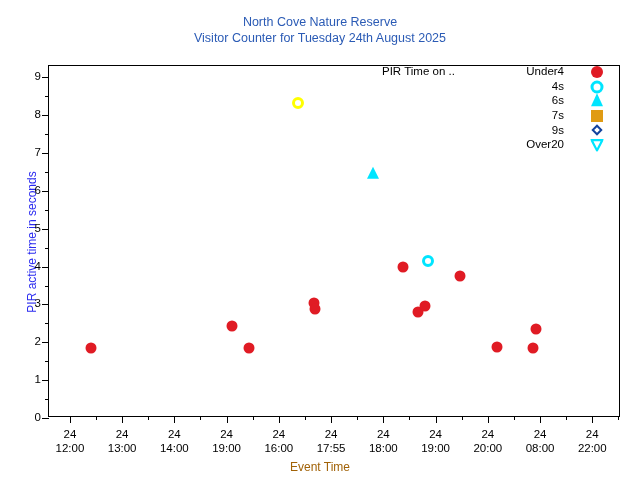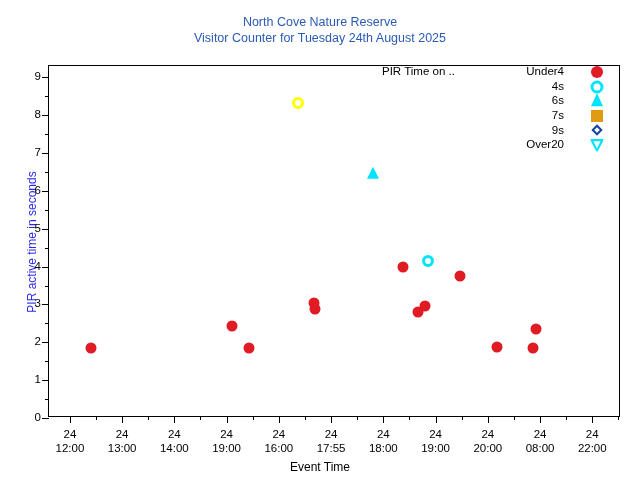--- a/index.html
+++ b/index.html
@@ -16,21 +16,21 @@
   .title-block{
     position:absolute;left:0;top:14px;width:640px;
     text-align:center;color:#2b5bb5;
     font-size:12.5px;line-height:16px;
   }
   .title-line{display:block;white-space:nowrap;}
 
   
   .xlabel{
     position:absolute;left:0;top:460px;width:640px;text-align:center;
-    color:#000000;font-size:12px;
+    color:#a16207;font-size:12px;
   }
   .ylabel{
     position:absolute;
     left:-88px;top:235px;width:240px;text-align:center;
     color:#2b2bf0;font-size:12px;
     transform:rotate(-90deg);transform-origin:center center;
   }
 
   
   #plot{

